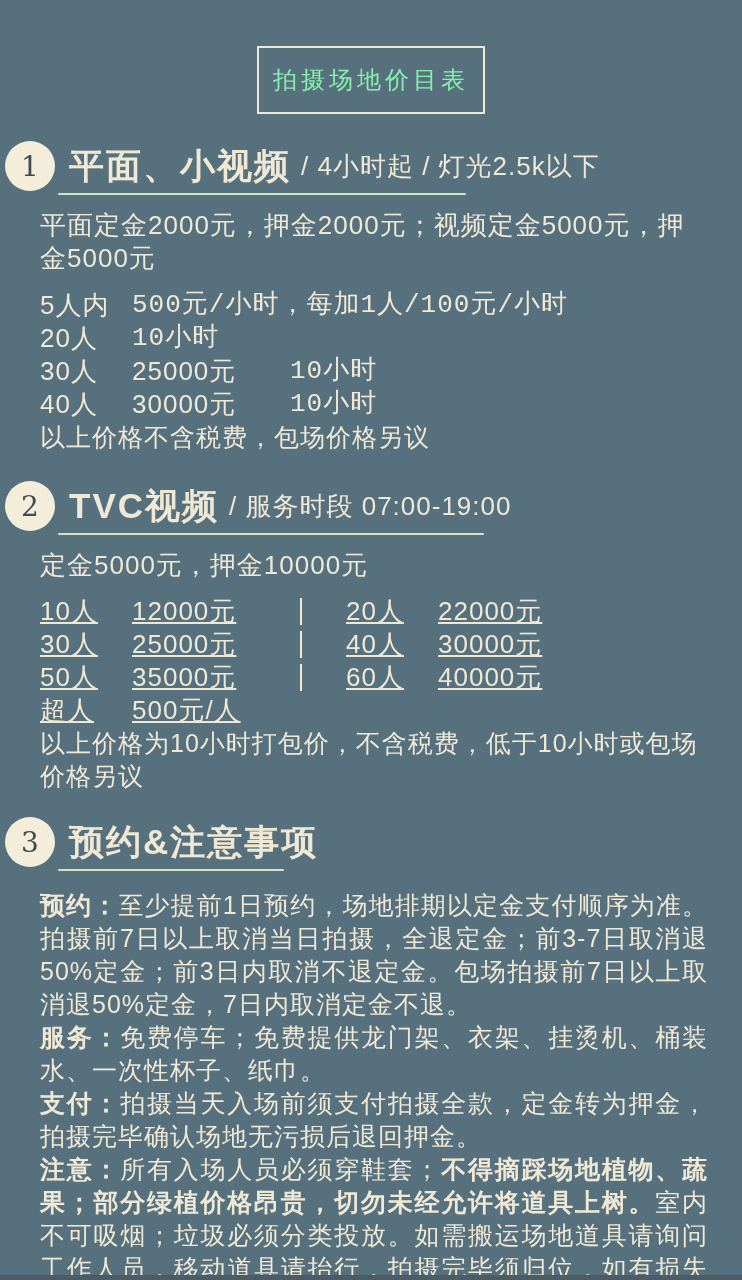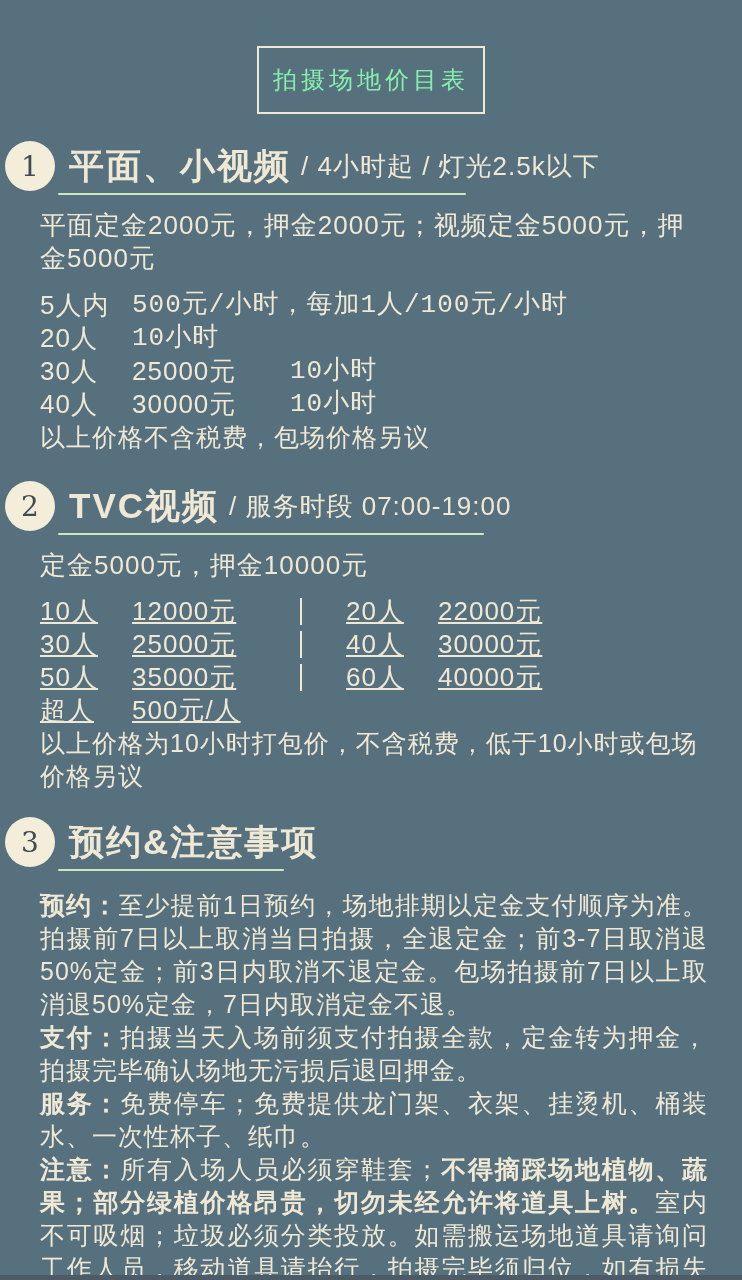--- a/index.html
+++ b/index.html
@@ -160,24 +160,24 @@
     <div class="num-circle">3</div>
     <div class="sec-title">预约&amp;注意事项</div>
   </div>
   <div class="underline u3"></div>
 
   <div class="content paras">
     <p class="para">
       <span class="lead">预约：</span><span>至少提前1日预约，场地排期以定金支付顺序为准。拍摄前7日以上取消当日拍摄，全退定金；前3-7日取消退50%定金；前3日内取消不退定金。包场拍摄前7日以上取消退50%定金，7日内取消定金不退。</span>
     </p>
     <p class="para">
-      <span class="lead">支付：</span><span>拍摄当天入场前须支付拍摄全款，定金转为押金，拍摄完毕确认场地无污损后退回押金。</span>
+      <span class="lead">服务：</span><span>免费停车；免费提供龙门架、衣架、挂烫机、桶装水、一次性杯子、纸巾。</span>
     </p>
     <p class="para">
-      <span class="lead">服务：</span><span>免费停车；免费提供龙门架、衣架、挂烫机、桶装水、一次性杯子、纸巾。</span>
+      <span class="lead">支付：</span><span>拍摄当天入场前须支付拍摄全款，定金转为押金，拍摄完毕确认场地无污损后退回押金。</span>
     </p>
     <p class="para">
       <span class="lead">注意：</span><span>所有入场人员必须穿鞋套；</span><span class="bold">不得摘踩场地植物、蔬果；部分绿植价格昂贵，切勿未经允许将道具上树。</span><span>室内不可吸烟；垃圾必须分类投放。如需搬运场地道具请询问工作人员，移动道具请抬行，拍摄完毕须归位，如有损失照价赔偿。不可在未告知情况下收发快递。</span>
     </p>
   </div>
 
 </div>
 
 <div class="bottom-edge"></div>
 

